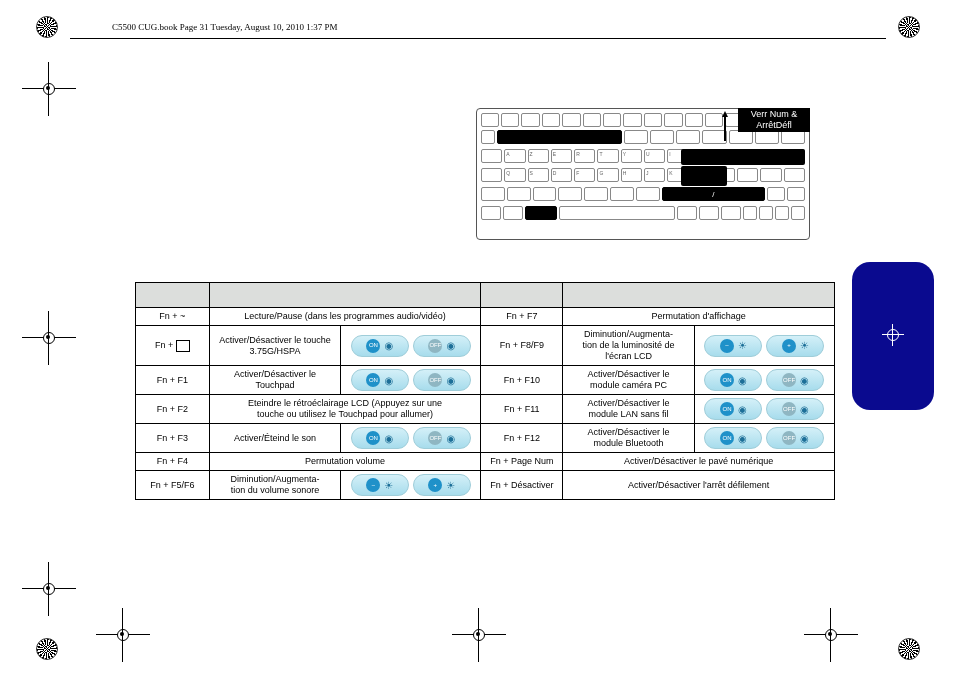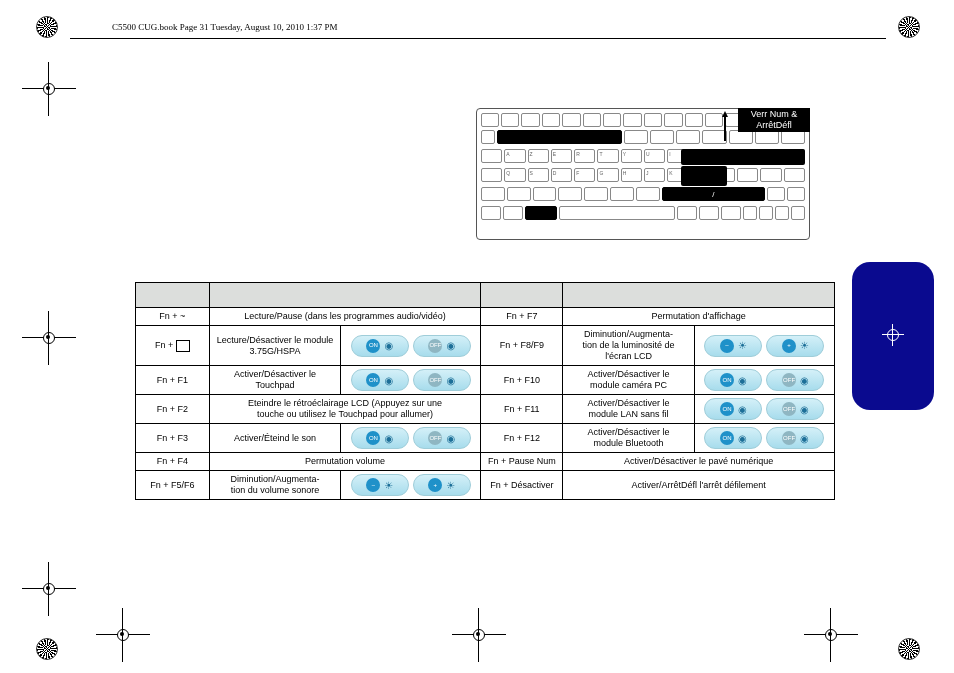--- a/index.html
+++ b/index.html
@@ -351,21 +351,21 @@
   </thead>
   <tbody id="fnbody">
       <tr>
         <td style="width: 62px;">Fn + ~</td>
         <td colspan="2">Lecture/Pause (dans les programmes audio/vidéo)</td>
         <td style="width: 70px;">Fn + F7</td>
         <td colspan="2">Permutation d'affichage</td>
       </tr>
       <tr>
         <td style="width: 62px;">Fn + <span style="display: inline-block; border: 1px solid rgb(0, 0, 0); width: 12px; height: 10px; vertical-align: middle;"></span></td>
-        <td style="width: 118px;">Lecture/Désactiver le module 3.75G/HSPA</td>
+        <td style="width: 118px;">Activer/Désactiver le touche 3.75G/HSPA</td>
         <td class="iconcell" style="width: 130px;">
           <div class="iconpair">
             <div class="fn-icon on">
               <div class="badge">ON</div>
               <div class="sym">◉</div>
             </div>
             <div class="fn-icon off">
               <div class="badge">OFF</div>
               <div class="sym">◉</div>
             </div>
@@ -460,35 +460,35 @@
             <div class="fn-icon off">
               <div class="badge">OFF</div>
               <div class="sym">◉</div>
             </div>
           </div>
         </td>
       </tr>
       <tr>
         <td style="width: 62px;">Fn + F4</td>
         <td colspan="2">Permutation volume</td>
-        <td style="width: 70px;">Fn + Pause Num</td>
+        <td style="width: 70px;">Fn + Page Num</td>
         <td colspan="2">Activer/Désactiver le pavé numérique</td>
       </tr>
       <tr>
         <td style="width: 62px;">Fn + F5/F6</td>
         <td style="width: 118px;">Diminution/Augmenta-<br>tion du volume sonore</td>
         <td class="iconcell" style="width: 130px;">
           <div class="iconpair">
             <div class="fn-icon ">
               <div class="badge" style="background: rgb(31, 145, 201);">–</div>
               <div class="sym">☀</div>
             </div>
             <div class="fn-icon ">
               <div class="badge" style="background: rgb(31, 145, 201);">+</div>
               <div class="sym">☀</div>
             </div>
           </div>
         </td>
         <td style="width: 70px;">Fn + Désactiver</td>
-        <td colspan="2">Activer/ArrêtDéfl l'arrêt défilement</td>
+        <td colspan="2">Activer/Désactiver l'arrêt défilement</td>
       </tr>
     </tbody>
 </table>
 
 </body></html>

